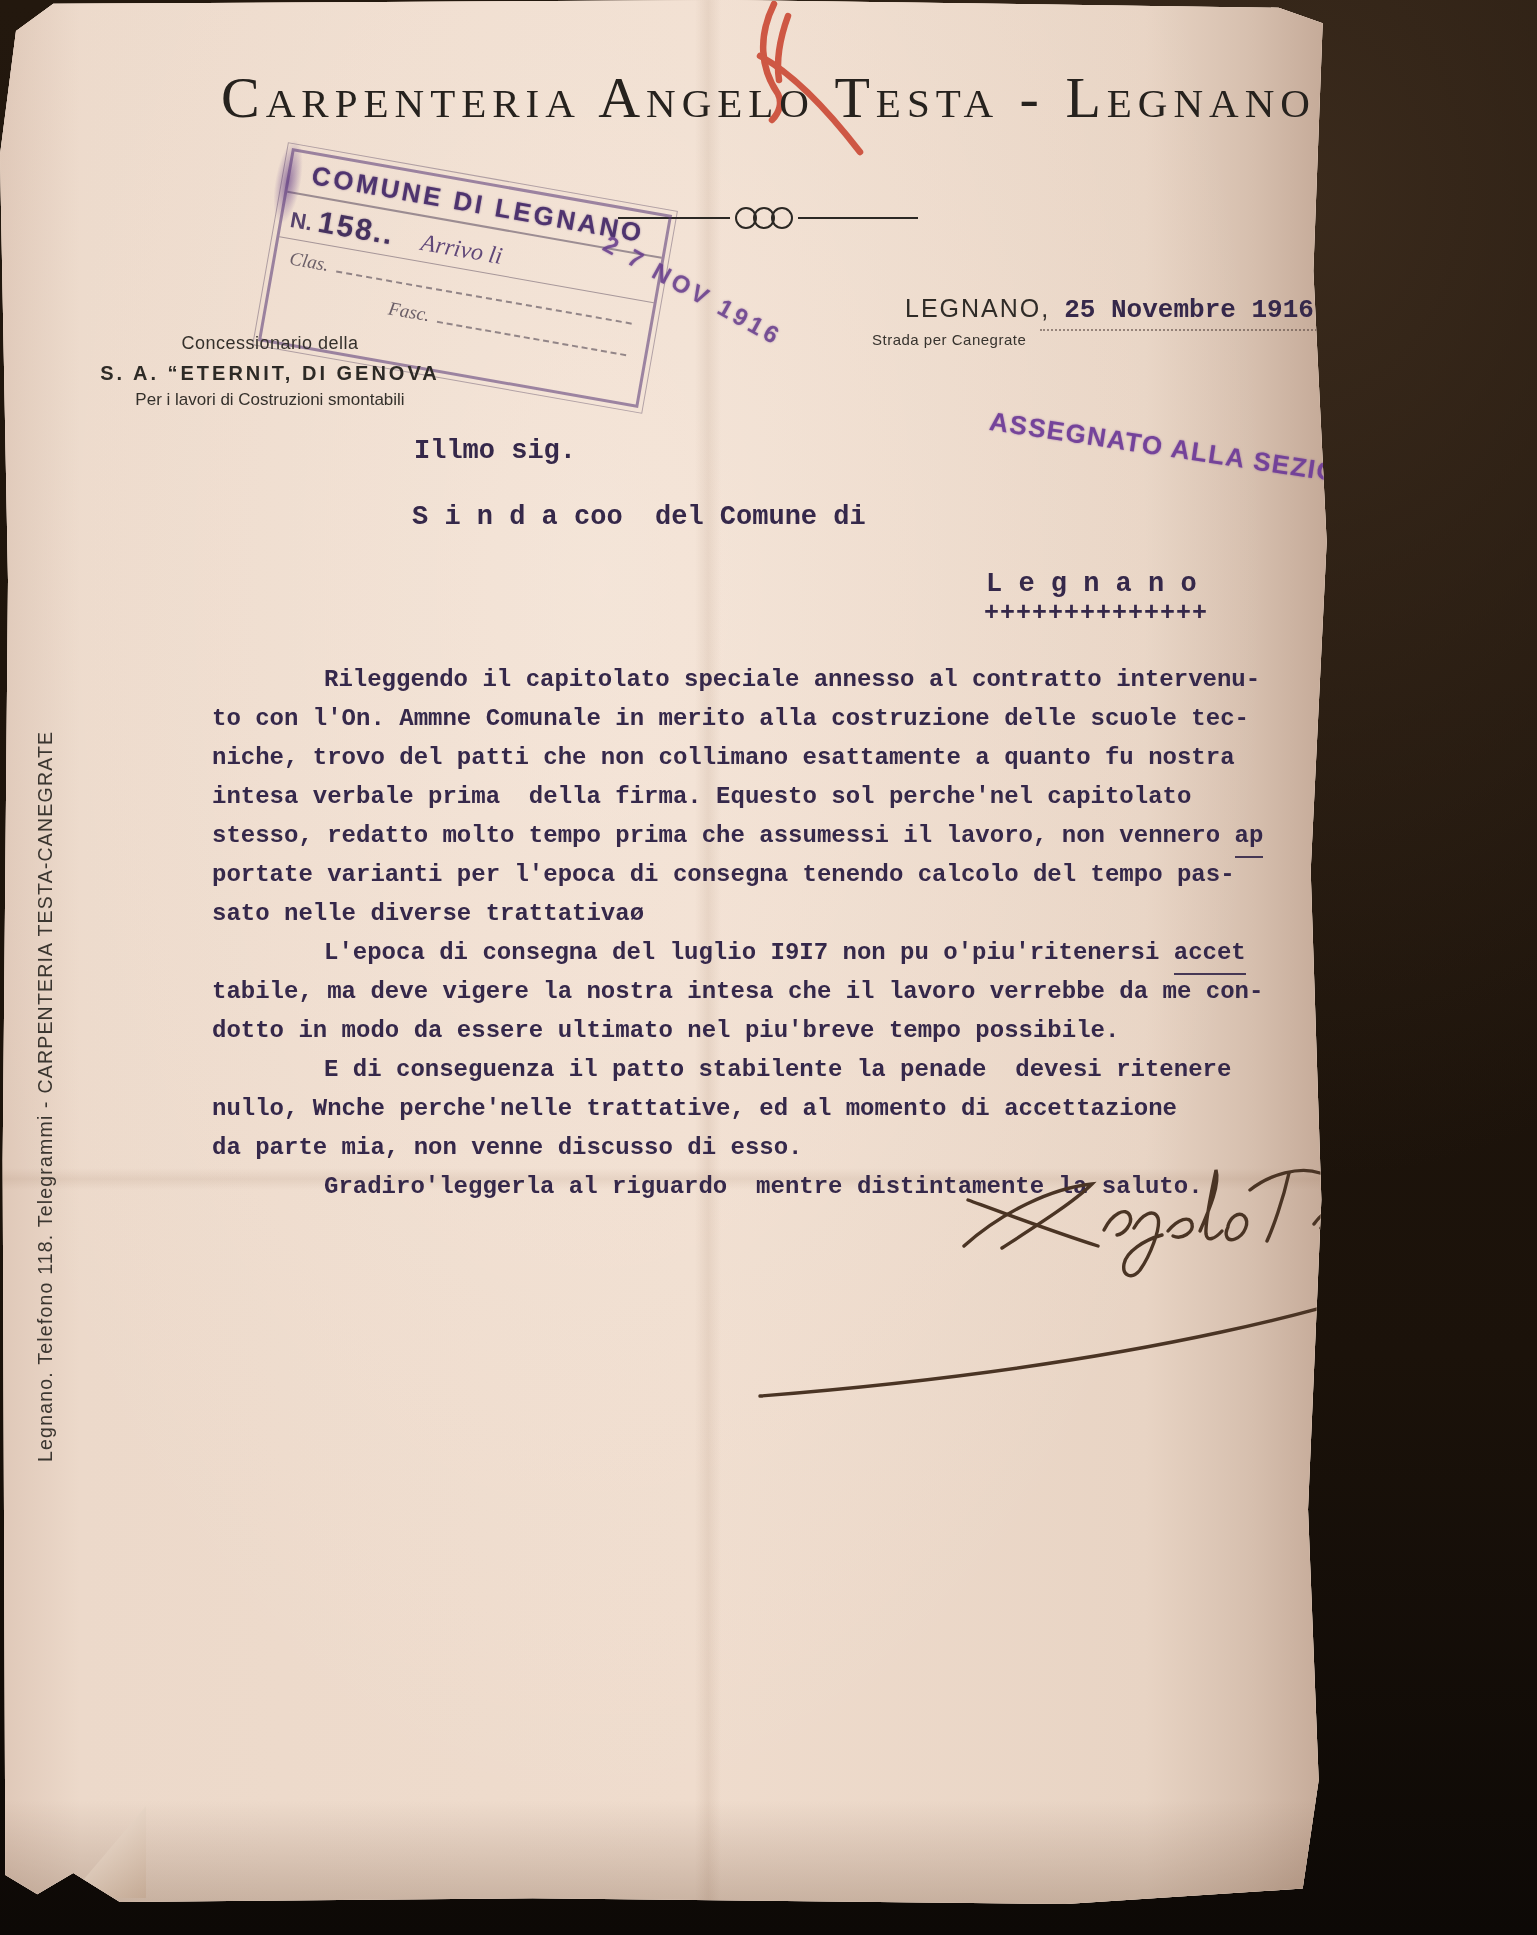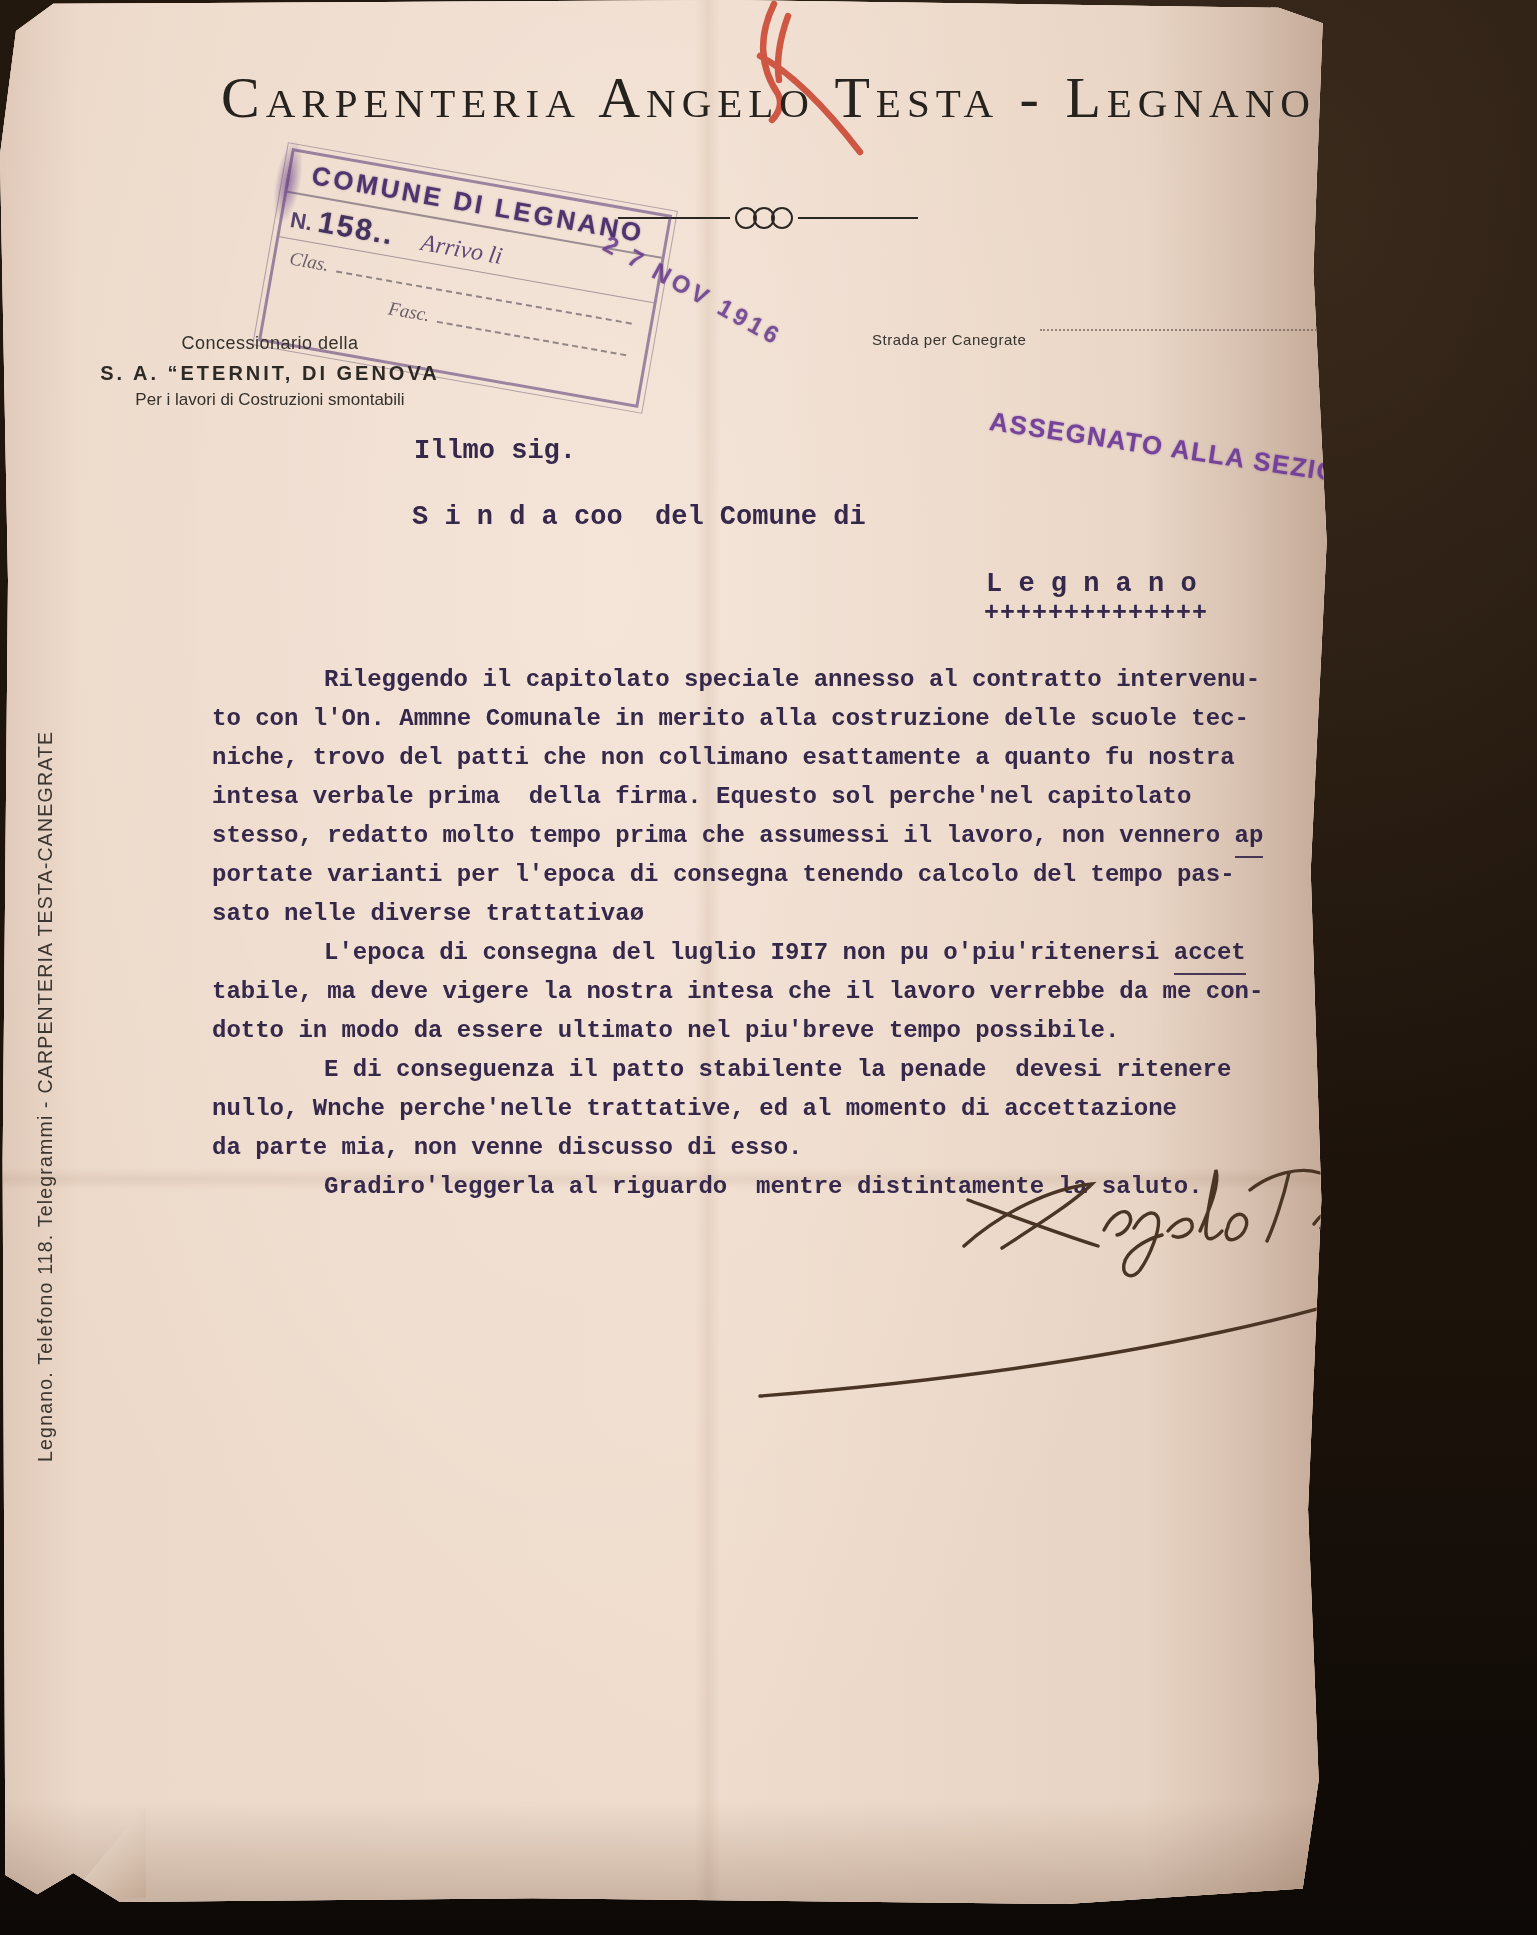--- a/index.html
+++ b/index.html
@@ -152,20 +152,24 @@
     </div>
   </div>
   <div class="arrival-date">2 7 NOV 1916</div>
 
   <div class="concession">
     <div class="l1 printed">Concessionario della</div>
     <div class="l2 printed">S. A. “ETERNIT, DI GENOVA</div>
     <div class="l3 printed">Per i lavori di Costruzioni smontabili</div>
   </div>
 
+  <div class="dateline">
+    <span class="place printed">LEGNANO,</span>
+    <span class="date typed">25 Novembre 1916</span>
+  </div>
   <div class="date-rule"></div>
   <div class="street printed">Strada per Canegrate</div>
 
   <div class="assegnato">ASSEGNATO ALLA SEZIONE</div>
   <svg class="hand-number" width="95" height="115" viewBox="0 0 95 115">
     <g fill="none" stroke="#7c4f9e" stroke-width="4.5" stroke-linecap="round" opacity="0.8">
       <path d="M54,8 C46,14 40,19 32,26"></path>
       <path d="M54,8 C47,34 40,68 35,94"></path>
       <path d="M12,99 C36,93 62,89 82,87"></path>
     </g>

